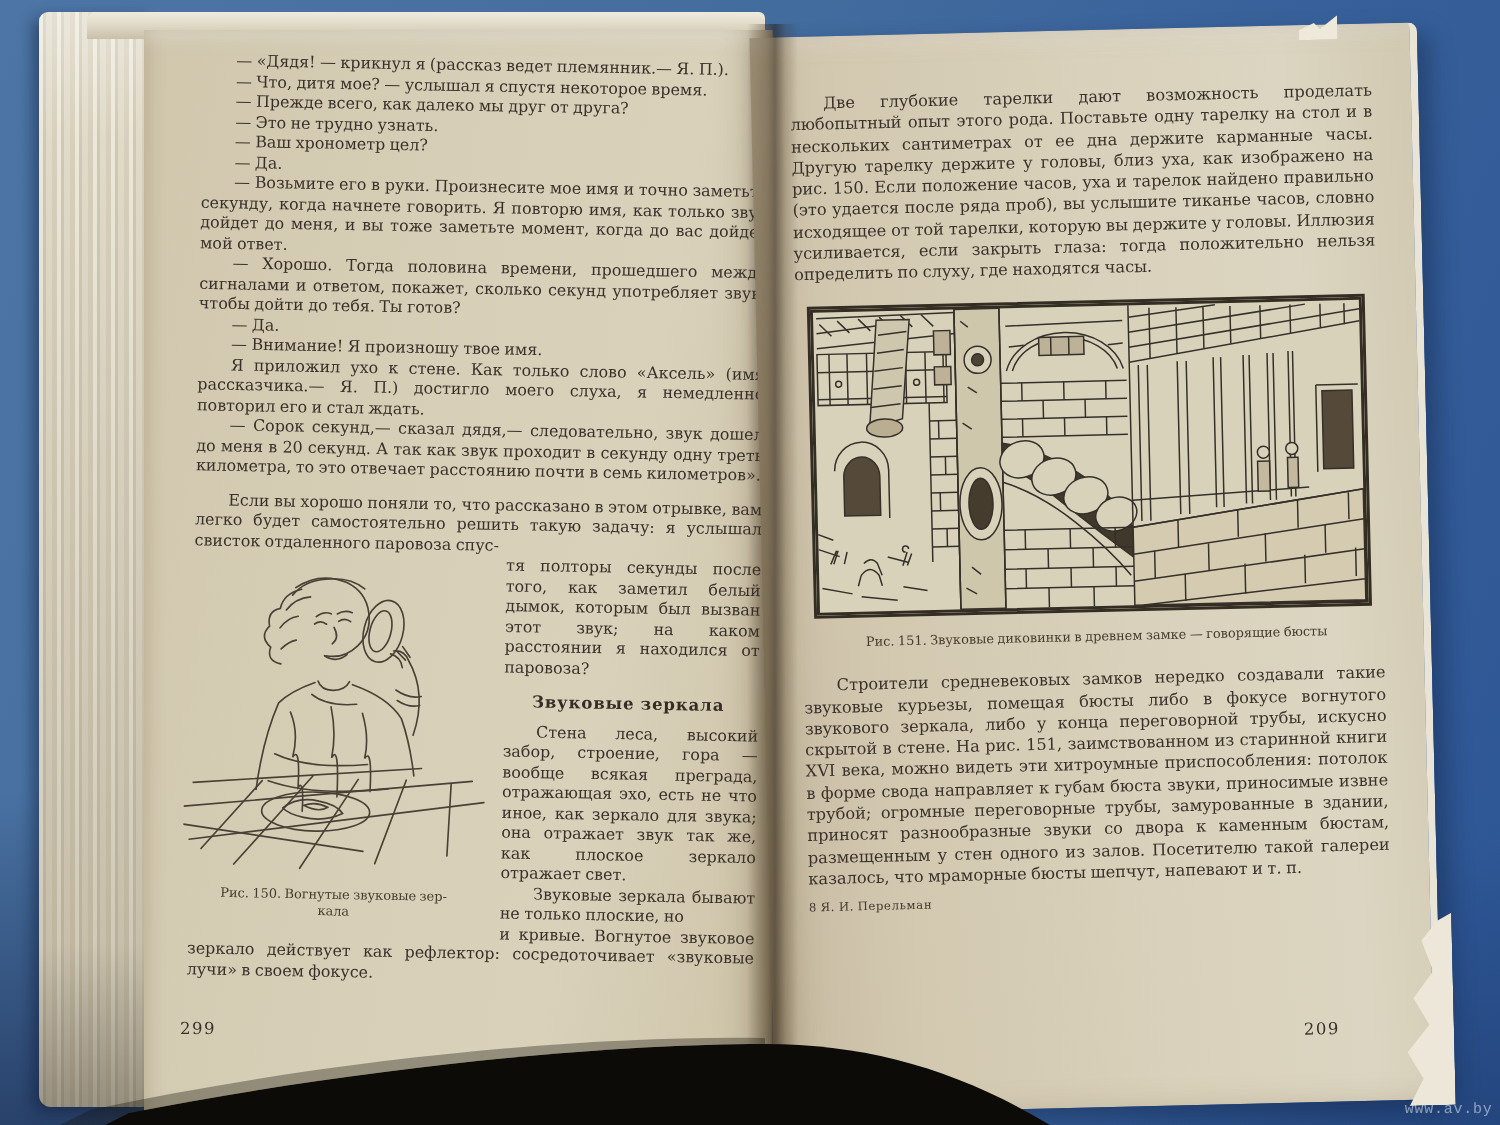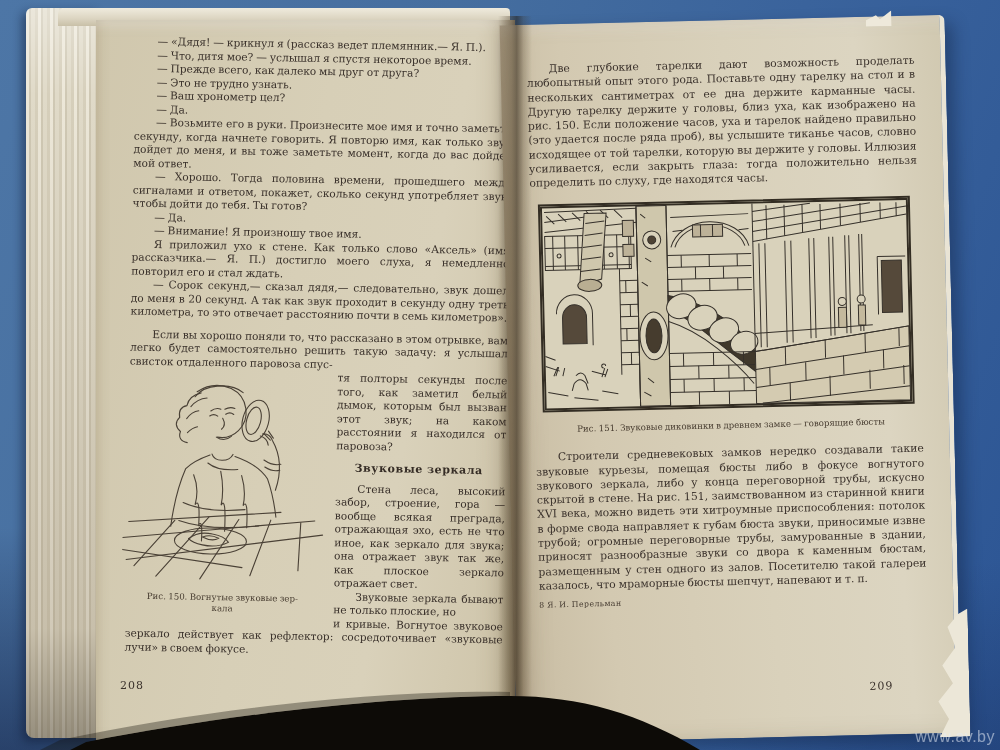--- a/index.html
+++ b/index.html
@@ -53,22 +53,22 @@
 
   
   .fig150{float:left;width:202px;height:244px;margin:2px 10px 0 -4px;position:relative;}
   .fig150 svg{display:block;}
   .fig-caption{font-size:8.6px;line-height:10.5px;text-align:center;white-space:pre-line;color:#463b2f;text-indent:0;}
   .fig150 .fig-caption{position:absolute;left:6px;right:6px;bottom:2px;}
   .fig151-wrap{width:372px;margin:13px auto 5px auto;}
   .fig151-frame{width:368px;height:204px;border:2px solid #332d23;background:#d9d2bb;box-sizing:content-box;}
   .caption151{margin:6px 6px 14px 10px;font-size:8.6px;text-align:center;color:#463b2f;text-indent:0;}
 
-  .watermark{position:absolute;right:5px;bottom:4px;z-index:9;font-family:Liberation Sans, sans-serif;
-    font-size:16px;color:rgba(228,233,244,.55);letter-spacing:.5px;margin-top:28px;}
+  .watermark{position:absolute;right:5px;bottom:4px;z-index:9;font-family:Liberation Mono, monospace;
+    font-size:10px;color:rgba(228,233,244,.55);letter-spacing:.5px;margin-top:28px;}
   svg .ln{stroke:#35302a;stroke-width:1;fill:none;}
   svg .sk{stroke:#4a4136;stroke-width:1.1;fill:none;stroke-linecap:round;}
 </style>
 </head>
 <body>
 
 <div class="scene">
 
   <div class="page-edges-left"></div>
   <div class="page-edges-top"></div>
@@ -132,21 +132,21 @@
         <div class="fig-caption">Рис. 150. Вогнутые звуковые зер-
 кала</div>
       </div>
 
       <p class="para noindent">тя полторы секунды после того, как заметил белый дымок, которым был вызван этот звук; на каком расстоянии я находился от паровоза?</p>
       <h3 class="section-heading">Звуковые зеркала</h3>
       <p class="para">Стена леса, высокий забор, строение, гора — вообще всякая преграда, отражающая эхо, есть не что иное, как зеркало для звука; она отражает звук так же, как плоское зеркало отражает свет.</p>
       <p class="para">Звуковые зеркала бывают не только плоские, но</p>
       <p class="para noindent">и кривые. Вогнутое звуковое зеркало действует как рефлектор: сосредоточивает «звуковые лучи» в своем фокусе.</p>
     </div>
-    <div class="pagenum pn-left">208</div>
+    <div class="pagenum pn-left">299</div>
   </div>
 
   <div class="page right-page">
     <div class="top-fold"></div>
     <div class="right-text">
       <p class="para">Две глубокие тарелки дают возможность проделать любопытный опыт этого рода. Поставьте одну тарелку на стол и в нескольких сантиметрах от ее дна держите карманные часы. Другую тарелку держите у головы, близ уха, как изображено на рис. 150. Если положение часов, уха и тарелок найдено правильно (это удается после ряда проб), вы услышите тиканье часов, словно исходящее от той тарелки, которую вы держите у головы. Иллюзия усиливается, если закрыть глаза: тогда положительно нельзя определить по слуху, где находятся часы.</p>
 
       <div class="fig151-wrap">
         <svg class="fig151-frame" width="368" height="204" viewBox="0 0 368 204">
           <rect x="1" y="1" width="366" height="202" fill="#d9d2bb" stroke="#332d23" stroke-width="2"></rect>

